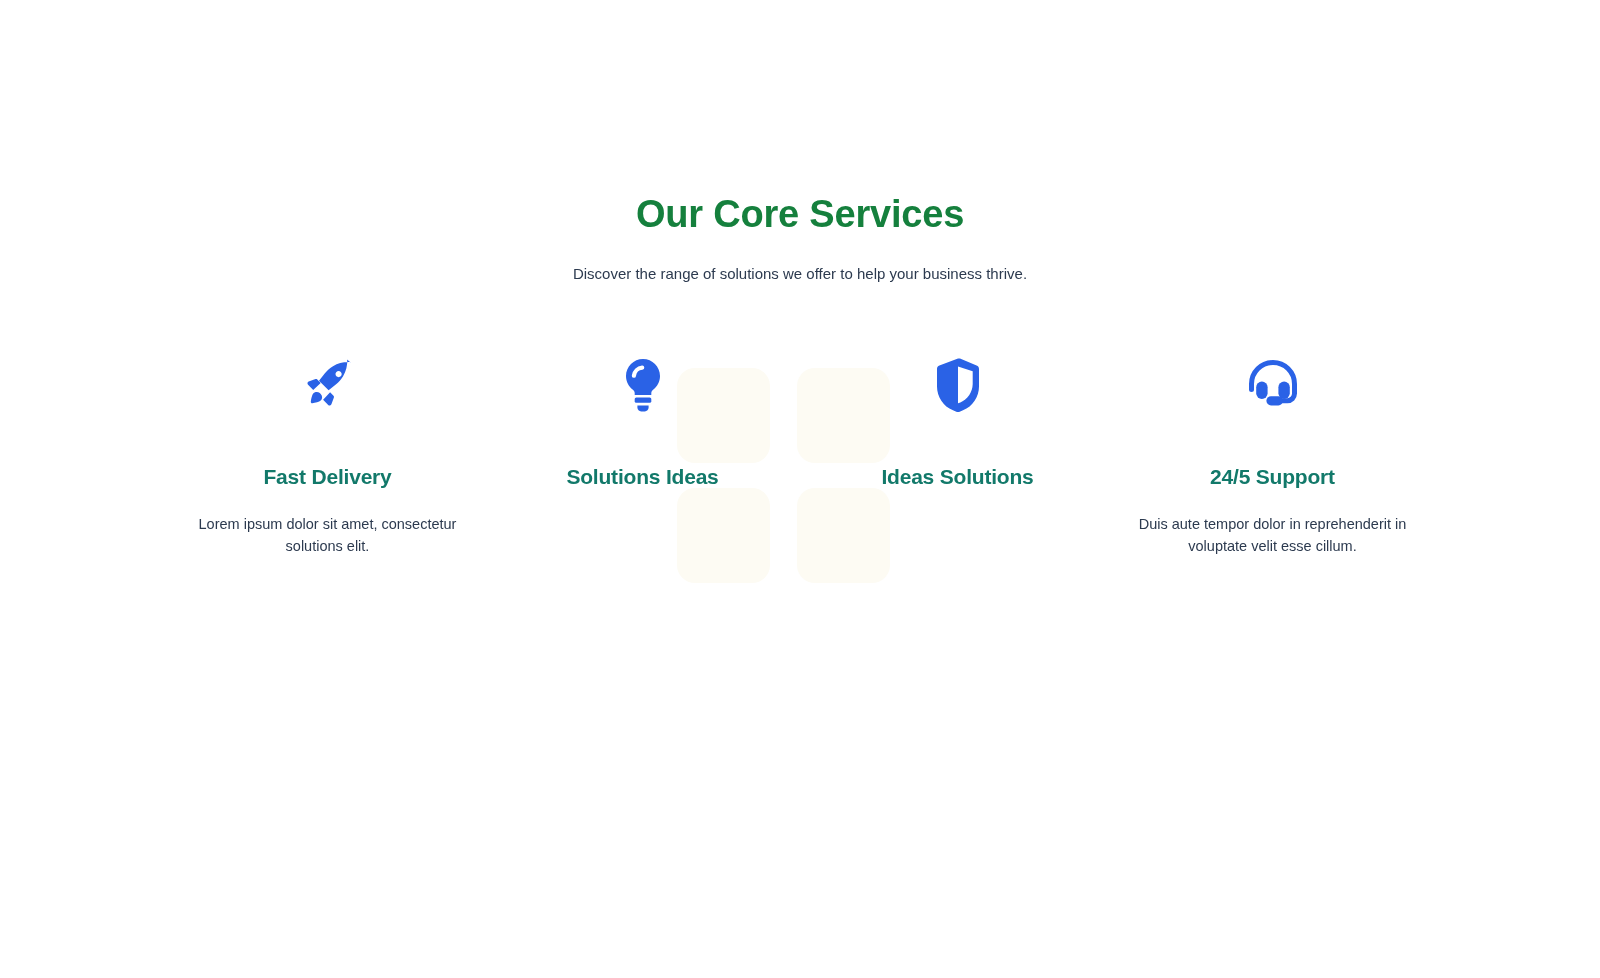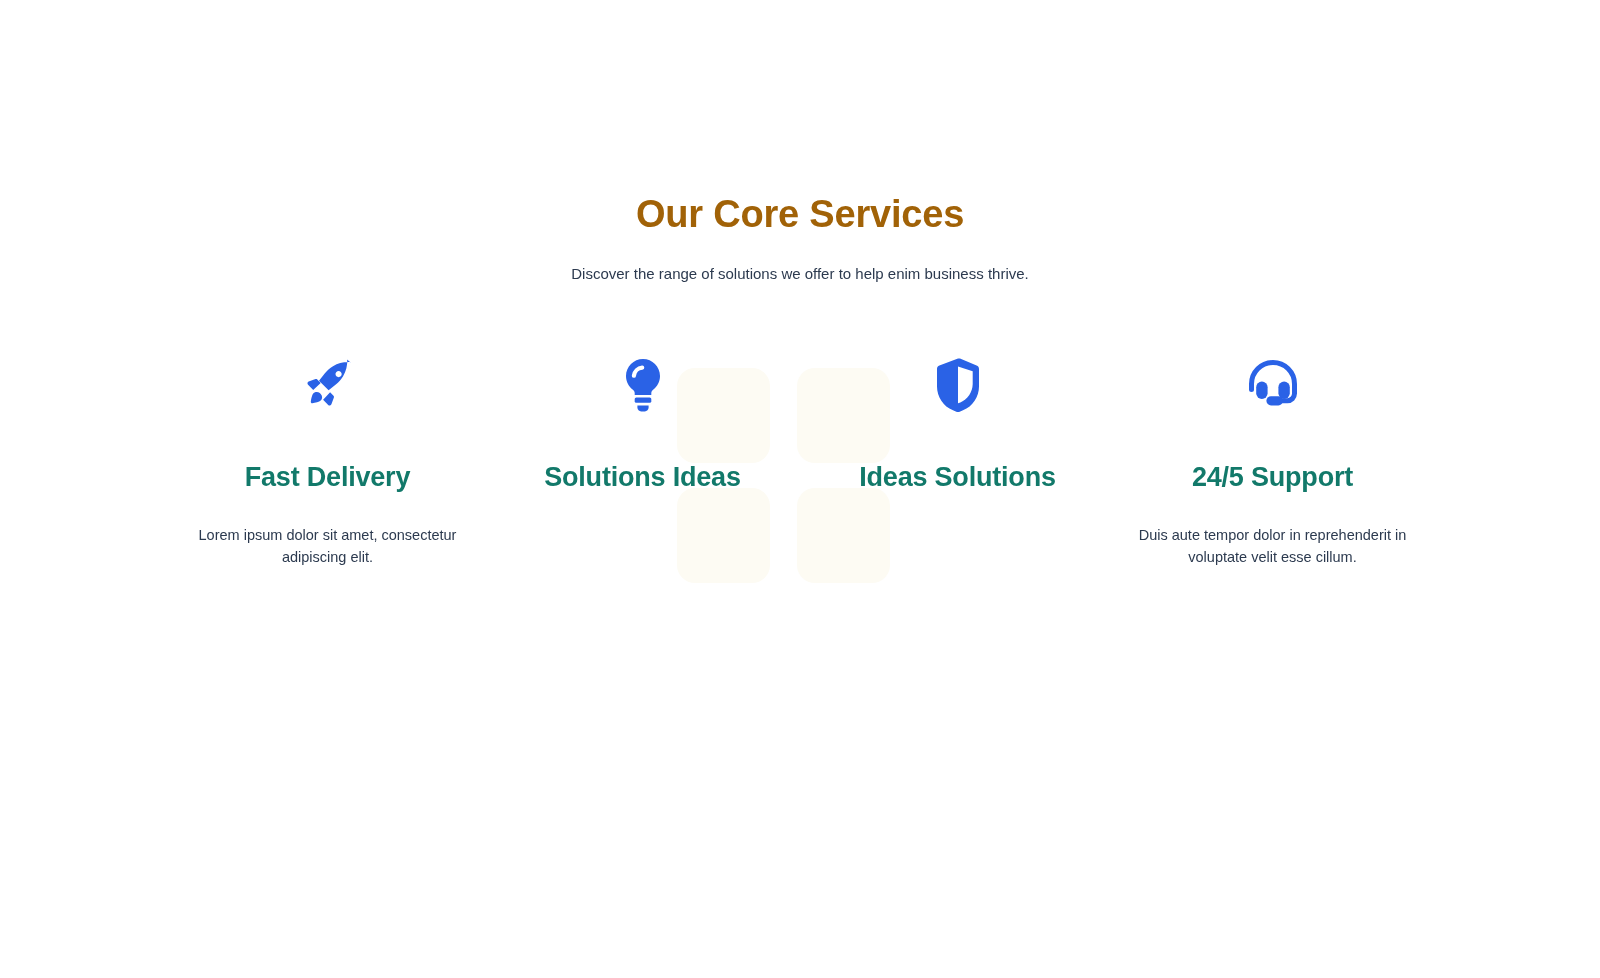--- a/index.html
+++ b/index.html
@@ -50,21 +50,21 @@
   
   #section-header {
     text-align: center;
     padding-top: 190px;
   }
   #page-title {
     margin: 0;
     font-size: 38px;
     line-height: 48px;
     font-weight: bold;
-    color: #a16207;
+    color: #15803d;
     letter-spacing: -0.2px;
   }
   #page-subtitle {
     margin: 0;
     padding-top: 25px;
     font-size: 15px;
     line-height: 22px;
     color: #2c3a4f;
     font-weight: normal;
   }
@@ -88,22 +88,22 @@
   }
   .service-icon {
     height: 60px;
     display: flex;
     align-items: center;
     justify-content: center;
     margin-bottom: 48px;
   }
   .service-icon svg { display: block; }
   .service-title {
-    margin: 11px;
-    font-size: 27px;
+    margin: 0;
+    font-size: 21px;
     line-height: 28px;
     font-weight: bold;
     color: #12796a;
     letter-spacing: -0.2px;
   }
   .service-desc {
     margin: 0;
     padding-top: 22px;
     font-size: 14.5px;
     line-height: 22px;
@@ -117,38 +117,38 @@
   <div class="decor-square s1"></div>
   <div class="decor-square s2"></div>
   <div class="decor-square s3"></div>
   <div class="decor-square s4"></div>
 </div>
 
 <div id="page">
 
   <div id="section-header">
     <h1 id="page-title">Our Core Services</h1>
-    <p id="page-subtitle">Discover the range of solutions we offer to help enim business thrive.</p>
+    <p id="page-subtitle">Discover the range of solutions we offer to help your business thrive.</p>
   </div>
 
   <div id="services-row">
 
     <div class="service-card">
       <div class="service-icon">
         <svg width="56" height="56" viewBox="0 0 56 56" aria-hidden="true">
           <g fill="#2a62e6">
             <path d="M50.8 5.6c-0.3-0.3-0.7-0.5-1.1-0.5c-5.9-0.3-11.7 1.1-16.7 4.1c-3.2 1.9-6 4.4-8.3 7.3l-5.7 7.2l9.6 9.6l7.2-5.7c2.9-2.3 5.4-5.1 7.3-8.3c3-5 4.4-10.8 4.1-16.7C51.2 6.2 51.1 5.9 50.8 5.6z M38.6 20.2c-1.7 0-3.1-1.4-3.1-3.1s1.4-3.1 3.1-3.1s3.1 1.4 3.1 3.1S40.3 20.2 38.6 20.2z"></path>
             <path d="M20.7 25.9l-3.4-3.4c-0.5-0.5-1.2-0.6-1.8-0.4l-6.8 2.5c-0.6 0.2-1.1 0.8-1.2 1.4c-0.1 0.7 0.1 1.3 0.6 1.8l5.1 5.1L20.7 25.9z"></path>
             <path d="M30.1 35.3l3.4 3.4c0.5 0.5 0.6 1.2 0.4 1.8l-2.5 6.8c-0.2 0.6-0.8 1.1-1.4 1.2c-0.7 0.1-1.3-0.1-1.8-0.6l-5.1-5.1L30.1 35.3z"></path>
             <path d="M13.4 36.3c-1.4 1.4-2.2 5.5-2.6 8.4c-0.1 0.9 0.6 1.6 1.5 1.5c2.9-0.4 7-1.2 8.4-2.6c1.8-1.8 1.9-4.6 0.2-6.4l-1.1-1.1C18 34.4 15.2 34.5 13.4 36.3z"></path>
           </g>
         </svg>
       </div>
       <h2 class="service-title">Fast Delivery</h2>
-      <p class="service-desc">Lorem ipsum dolor sit amet, consectetur adipiscing elit.</p>
+      <p class="service-desc">Lorem ipsum dolor sit amet, consectetur solutions elit.</p>
     </div>
 
     <div class="service-card">
       <div class="service-icon">
         <svg width="44" height="56" viewBox="0 0 44 56" aria-hidden="true">
           <g fill="#2a62e6">
             <path d="M22 2C12.6 2 5 9.6 5 19c0 5.6 2.7 10.6 6.9 13.7c1.1 0.8 1.8 2 1.8 3.4V38h16.6v-1.9c0-1.4 0.7-2.6 1.8-3.4C36.3 29.6 39 24.6 39 19C39 9.6 31.4 2 22 2z"></path>
             <rect x="13.7" y="40.4" width="16.6" height="5.4" rx="1.6"></rect>
             <path d="M16.4 48.4h11.2v2.2c0 2.1-1.7 3.8-3.8 3.8h-3.6c-2.1 0-3.8-1.7-3.8-3.8V48.4z"></path>
           </g>

